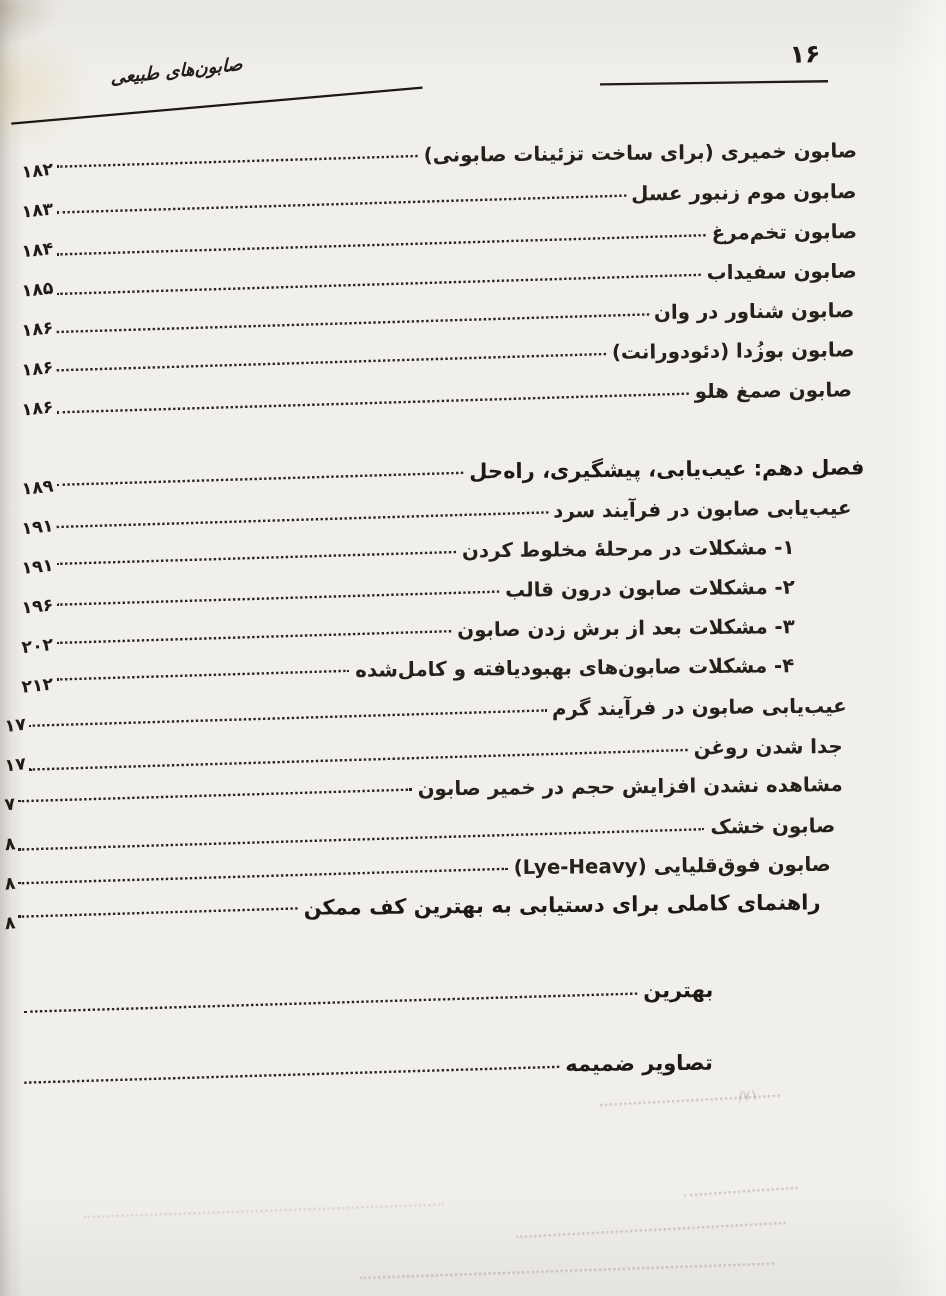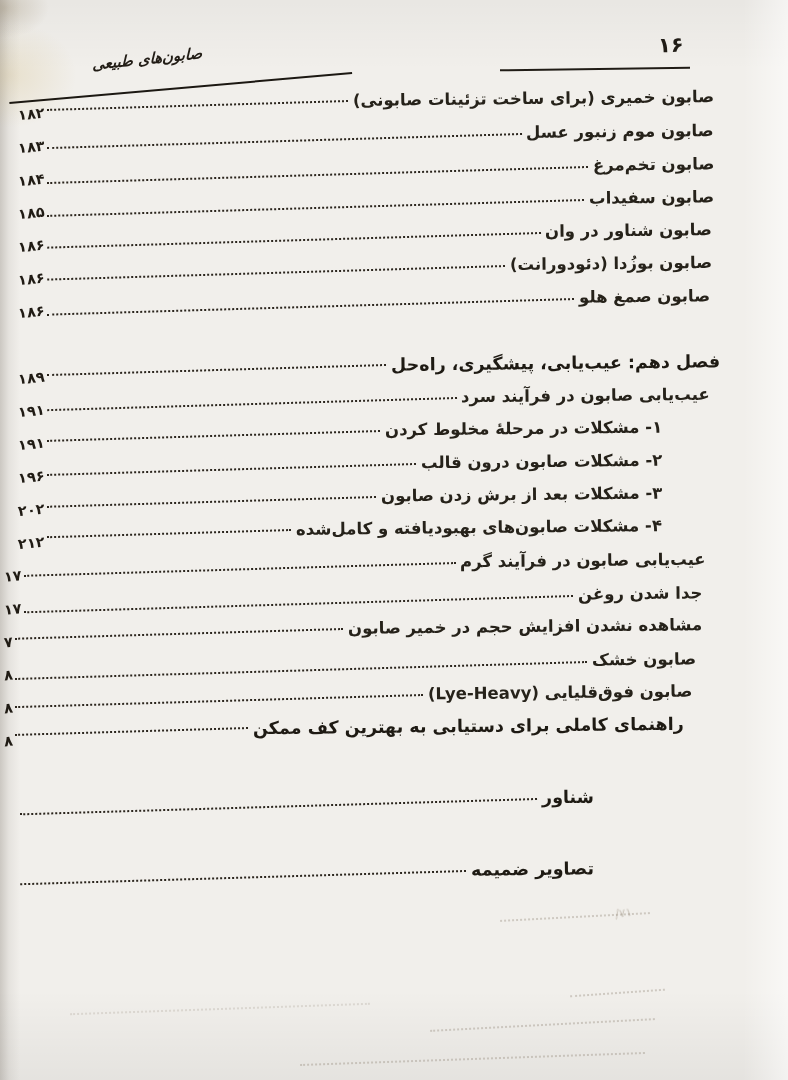--- a/index.html
+++ b/index.html
@@ -29,21 +29,21 @@
   .running{
     position:absolute;top:50px;left:92px;
     font-size:15px;font-weight:bold;font-style:italic;
     transform:rotate(-6deg) skewX(-6deg);color:#221d16;white-space:nowrap;
   }
   .running-line{
     position:absolute;top:72px;left:8px;width:344px;height:0;
     border-top:2.6px solid #1c1archive812;border-top:2.6px solid #1c1812;
     transform:rotate(-5deg);transform-origin:100% 0;
   }
-  #toc{position:absolute;top:87px;left:0;right:0;direction:rtl;padding:0 0 0 6px;}
+  #toc{position:absolute;top:116px;left:0;right:0;direction:rtl;padding:0 0 0 6px;}
   .row{display:flex;direction:rtl;align-items:flex-start;height:33px;position:relative;}
   .title{
     white-space:nowrap;font-size:16.5px;font-weight:bold;color:#26221a;
     transform:rotate(-0.6deg);line-height:24px;
   }
   .row.t-chapter .title{font-size:17.5px;color:#1e1a13;}
   .leadwrap{flex:1 1 auto;position:relative;height:30px;min-width:10px;}
   .lead{
     position:absolute;left:2px;right:5px;top:13px;height:0;
     border-top:2.4px dotted #2b251d;
@@ -195,27 +195,27 @@
       <span class="num">۸</span>
     </div>
     <div class="row t-chapter cut">
       <span class="title" style="margin-right: 104px;">راهنمای کاملی برای دستیابی به بهترین کف ممکن</span>
       <span class="leadwrap">
         <span class="lead"></span>
       </span>
       <span class="num">۸</span>
     </div>
     <div class="row t-chapter" style="margin-top: 38px;">
-      <span class="title" style="margin-right: 194px;">شناور</span>
+      <span class="title" style="margin-right: 194px;">بهترین</span>
       <span class="leadwrap">
         <span class="lead"></span>
       </span>
       <span class="num"></span>
     </div>
-    <div class="row t-chapter" style="margin-top: 39px;">
+    <div class="row t-chapter" style="margin-top: 28px;">
       <span class="title" style="margin-right: 194px;">تصاویر ضمیمه</span>
       <span class="leadwrap">
         <span class="lead"></span>
       </span>
       <span class="num"></span>
     </div>
   </div>
 
 <div class="ghost" style="top:916px;left:500px;width:150px;transform:rotate(-3deg);"></div>
 <div class="ghost-txt" style="top:906px;left:615px;">/۷۱</div>

